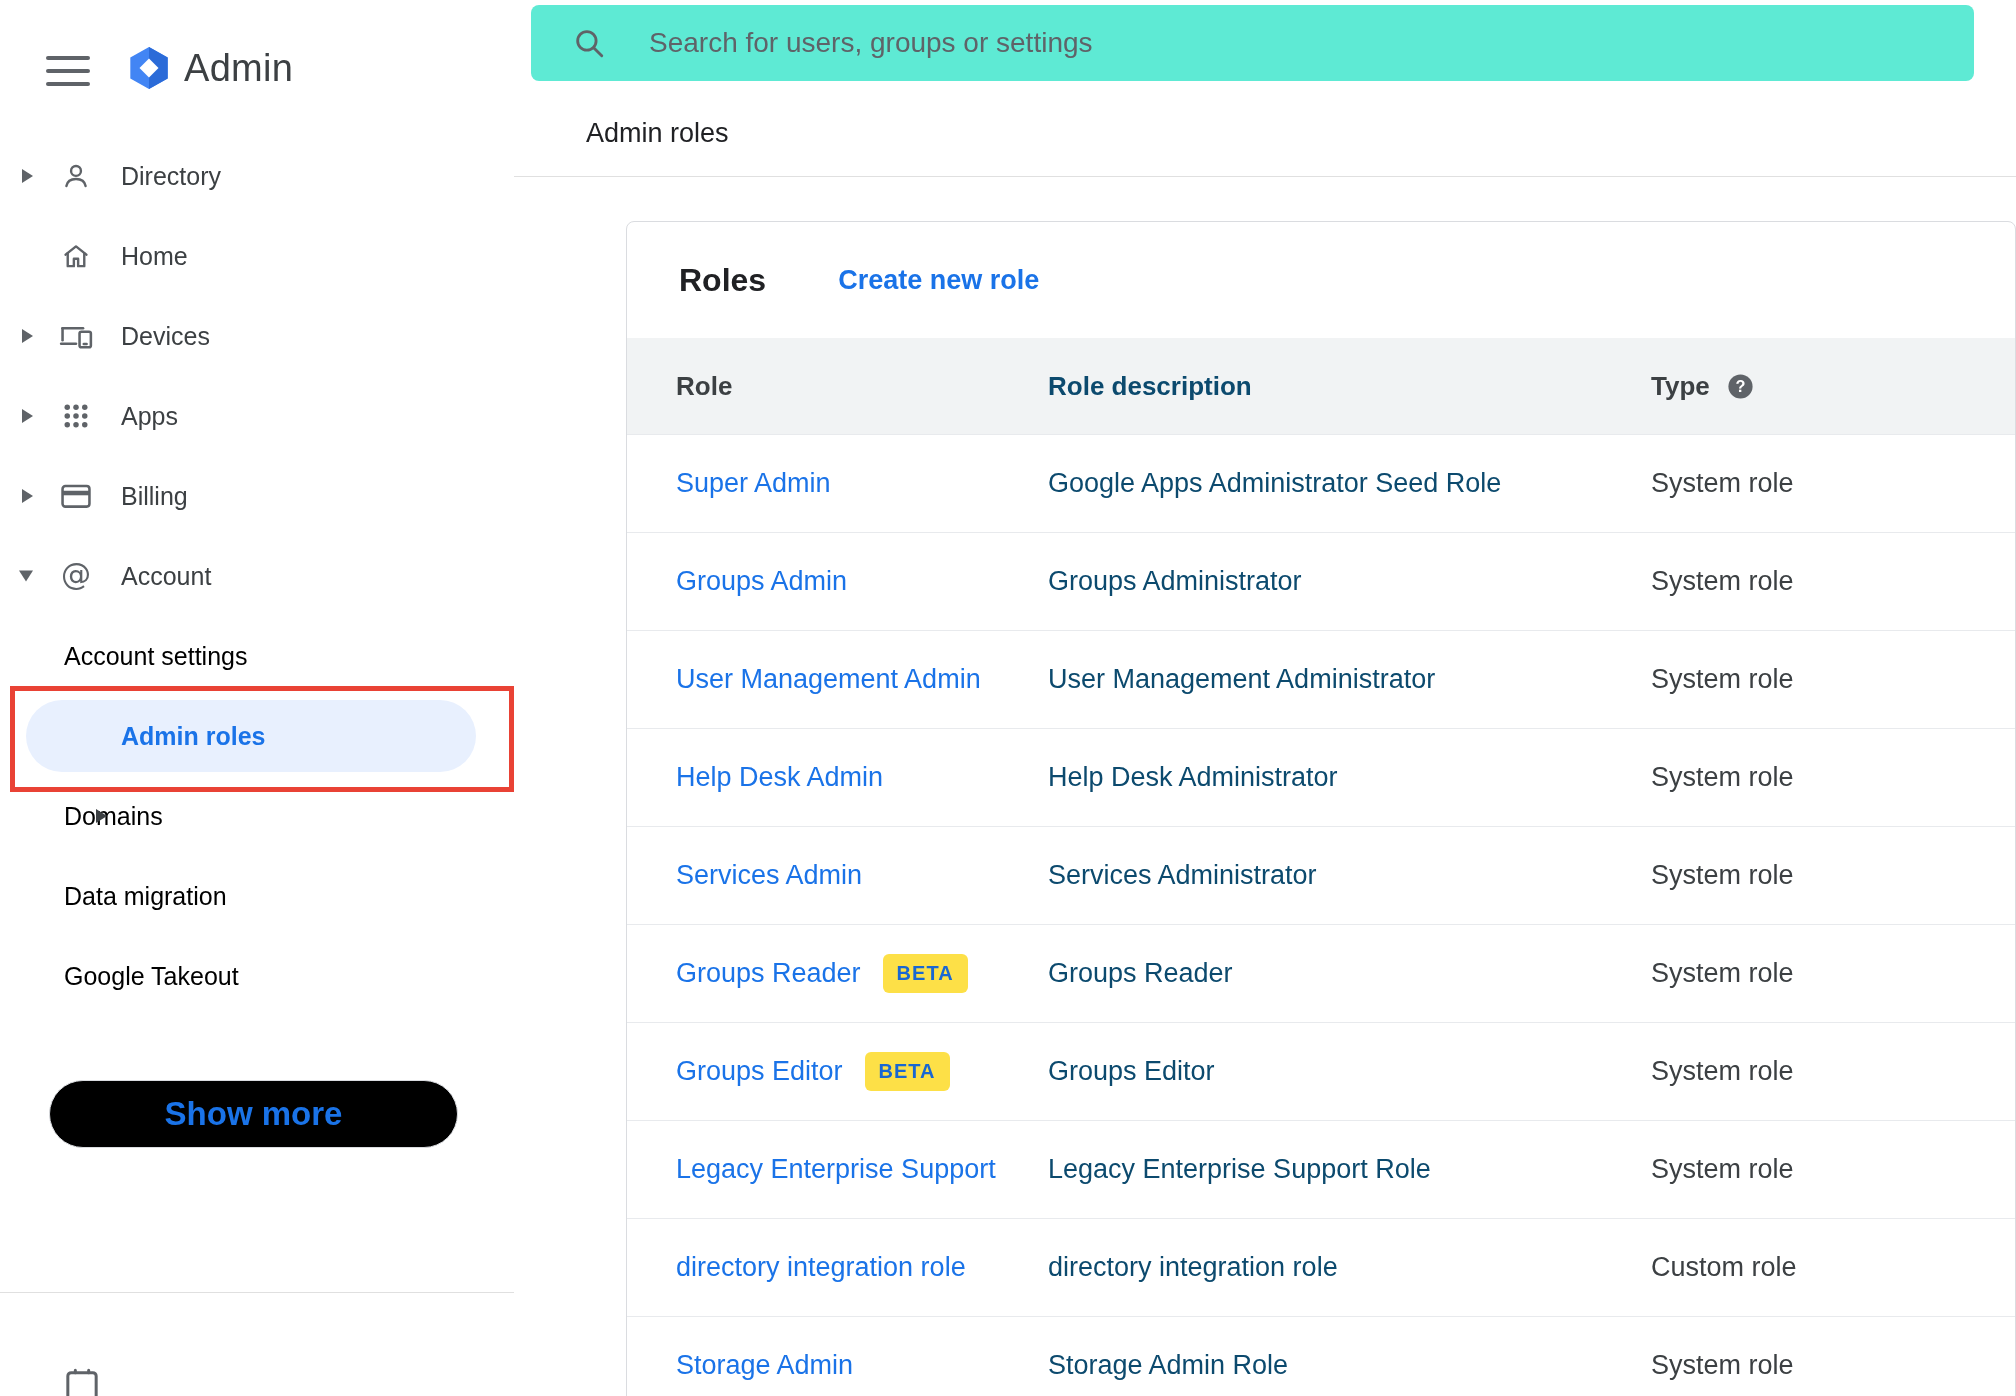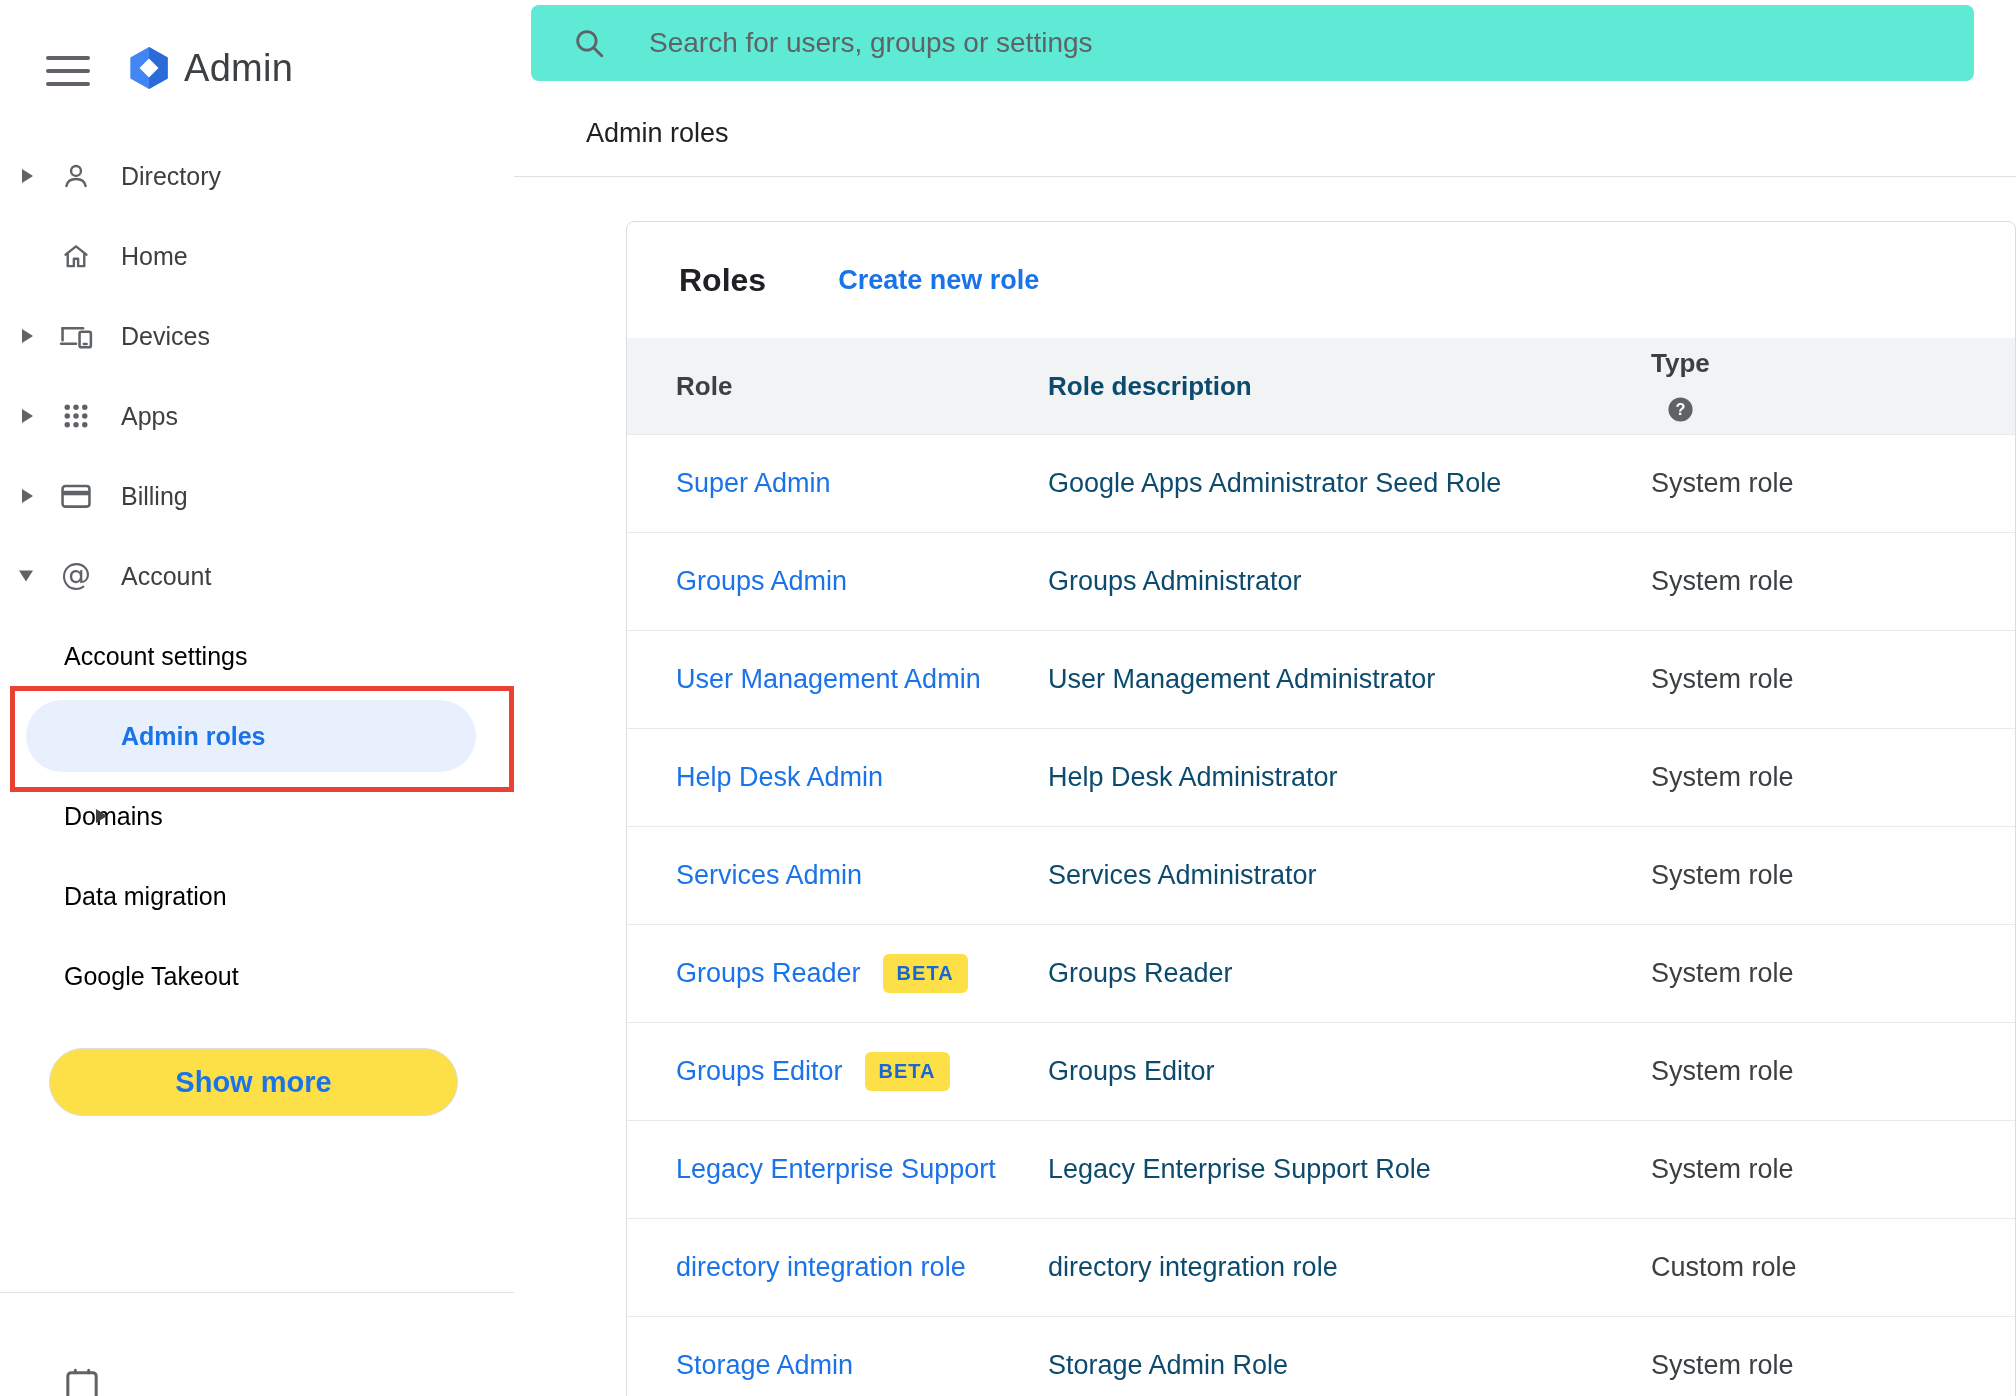--- a/index.html
+++ b/index.html
@@ -27,23 +27,23 @@
   .nav-label { margin-left:121px; font-size:25px; color:#3c4043; }
   .sub-label { margin-left:64px; font-size:25px; color:#000000; }
   .sub-arrow { position:absolute; left:96px; top:50%; transform:translateY(-50%); width:0; height:0;
     border-left:11px solid #3c4043; border-top:7px solid transparent; border-bottom:7px solid transparent; }
   .sub-item.selected { height:72px; margin:4px 38px 4px 26px; border-radius:36px; background:#e8f0fe; }
   .sub-item.selected .sub-label { margin-left:95px; color:#1a73e8; font-weight:bold; }
 
   .annotation { position:absolute; left:10px; top:686px; width:504px; height:106px;
     border:5px solid #e94235; pointer-events:none; z-index:5; }
 
-  .show-more { position:absolute; top:1048px; left:49px; width:409px; height:68px;
-    border:1px solid #dadce0; border-radius:34px; background:#fde047; color:#1a73e8;
-    font-size:29px; font-weight:bold; font-family:inherit; cursor:pointer; }
+  .show-more { position:absolute; top:1080px; left:49px; width:409px; height:68px;
+    border:1px solid #dadce0; border-radius:34px; background:#000000; color:#1a73e8;
+    font-size:33px; font-weight:bold; font-family:inherit; cursor:pointer; }
 
   .sidebar-bottom-divider { position:absolute; left:0; top:1292px; width:514px; height:1px; background:#e0e0e0; }
   .partial-icon { position:absolute; left:62px; top:1366px; width:40px; height:40px; }
 
   
   .main { position:absolute; left:514px; top:0; width:1502px; height:1396px; }
   .search-bar { position:absolute; left:17px; top:5px; width:1443px; height:76px;
     background:#5eead4; border-radius:8px; display:flex; align-items:center; padding-left:40px; }
   .search-icon-box { width:36px; height:36px; display:flex; align-items:center; justify-content:center; }
   .search-input { flex:1; margin-left:40px; margin-right:30px; border:none; background:transparent; outline:none;
@@ -55,21 +55,21 @@
 
   .card { position:absolute; left:112px; top:221px; width:1390px; height:1300px;
     background:#fff; border:1px solid #dadce0; border-radius:8px 8px 0 0; overflow:hidden; }
   .card-header { height:116px; display:flex; align-items:center; padding-left:52px; }
   .card-title { margin:0; font-size:32px; font-weight:bold; color:#202124; }
   .create-link { margin-left:72px; font-size:27px; font-weight:bold; color:#1a73e8; text-decoration:none; cursor:pointer; }
 
   .thead { height:96px; background:#f1f3f4; display:flex; align-items:center; font-size:26px; font-weight:bold; color:#3c4043; }
   .c1 { flex:0 0 421px; padding-left:49px; display:flex; align-items:center; gap:22px; }
   .c2 { flex:0 0 603px; color:#0c4a6e; }
-  .c3 { display:flex; align-items:center; gap:16px; color:#3c4043;flex-direction:column; }
+  .c3 { display:flex; align-items:center; gap:16px; color:#3c4043; }
   .trow { height:98px; display:flex; align-items:center; border-top:1px solid #e8eaed; font-size:27px; }
   .role-link { color:#1a73e8; text-decoration:none; cursor:pointer; }
   .beta { display:inline-block; background:#fde047; color:#1967d2; font-size:20px; font-weight:bold;
     letter-spacing:1px; padding:8px 14px; border-radius:6px; }
   .help-box { width:30px; height:30px; display:flex; align-items:center; justify-content:center; }
 </style>
 </head>
 <body>
 
 <div class="app">

